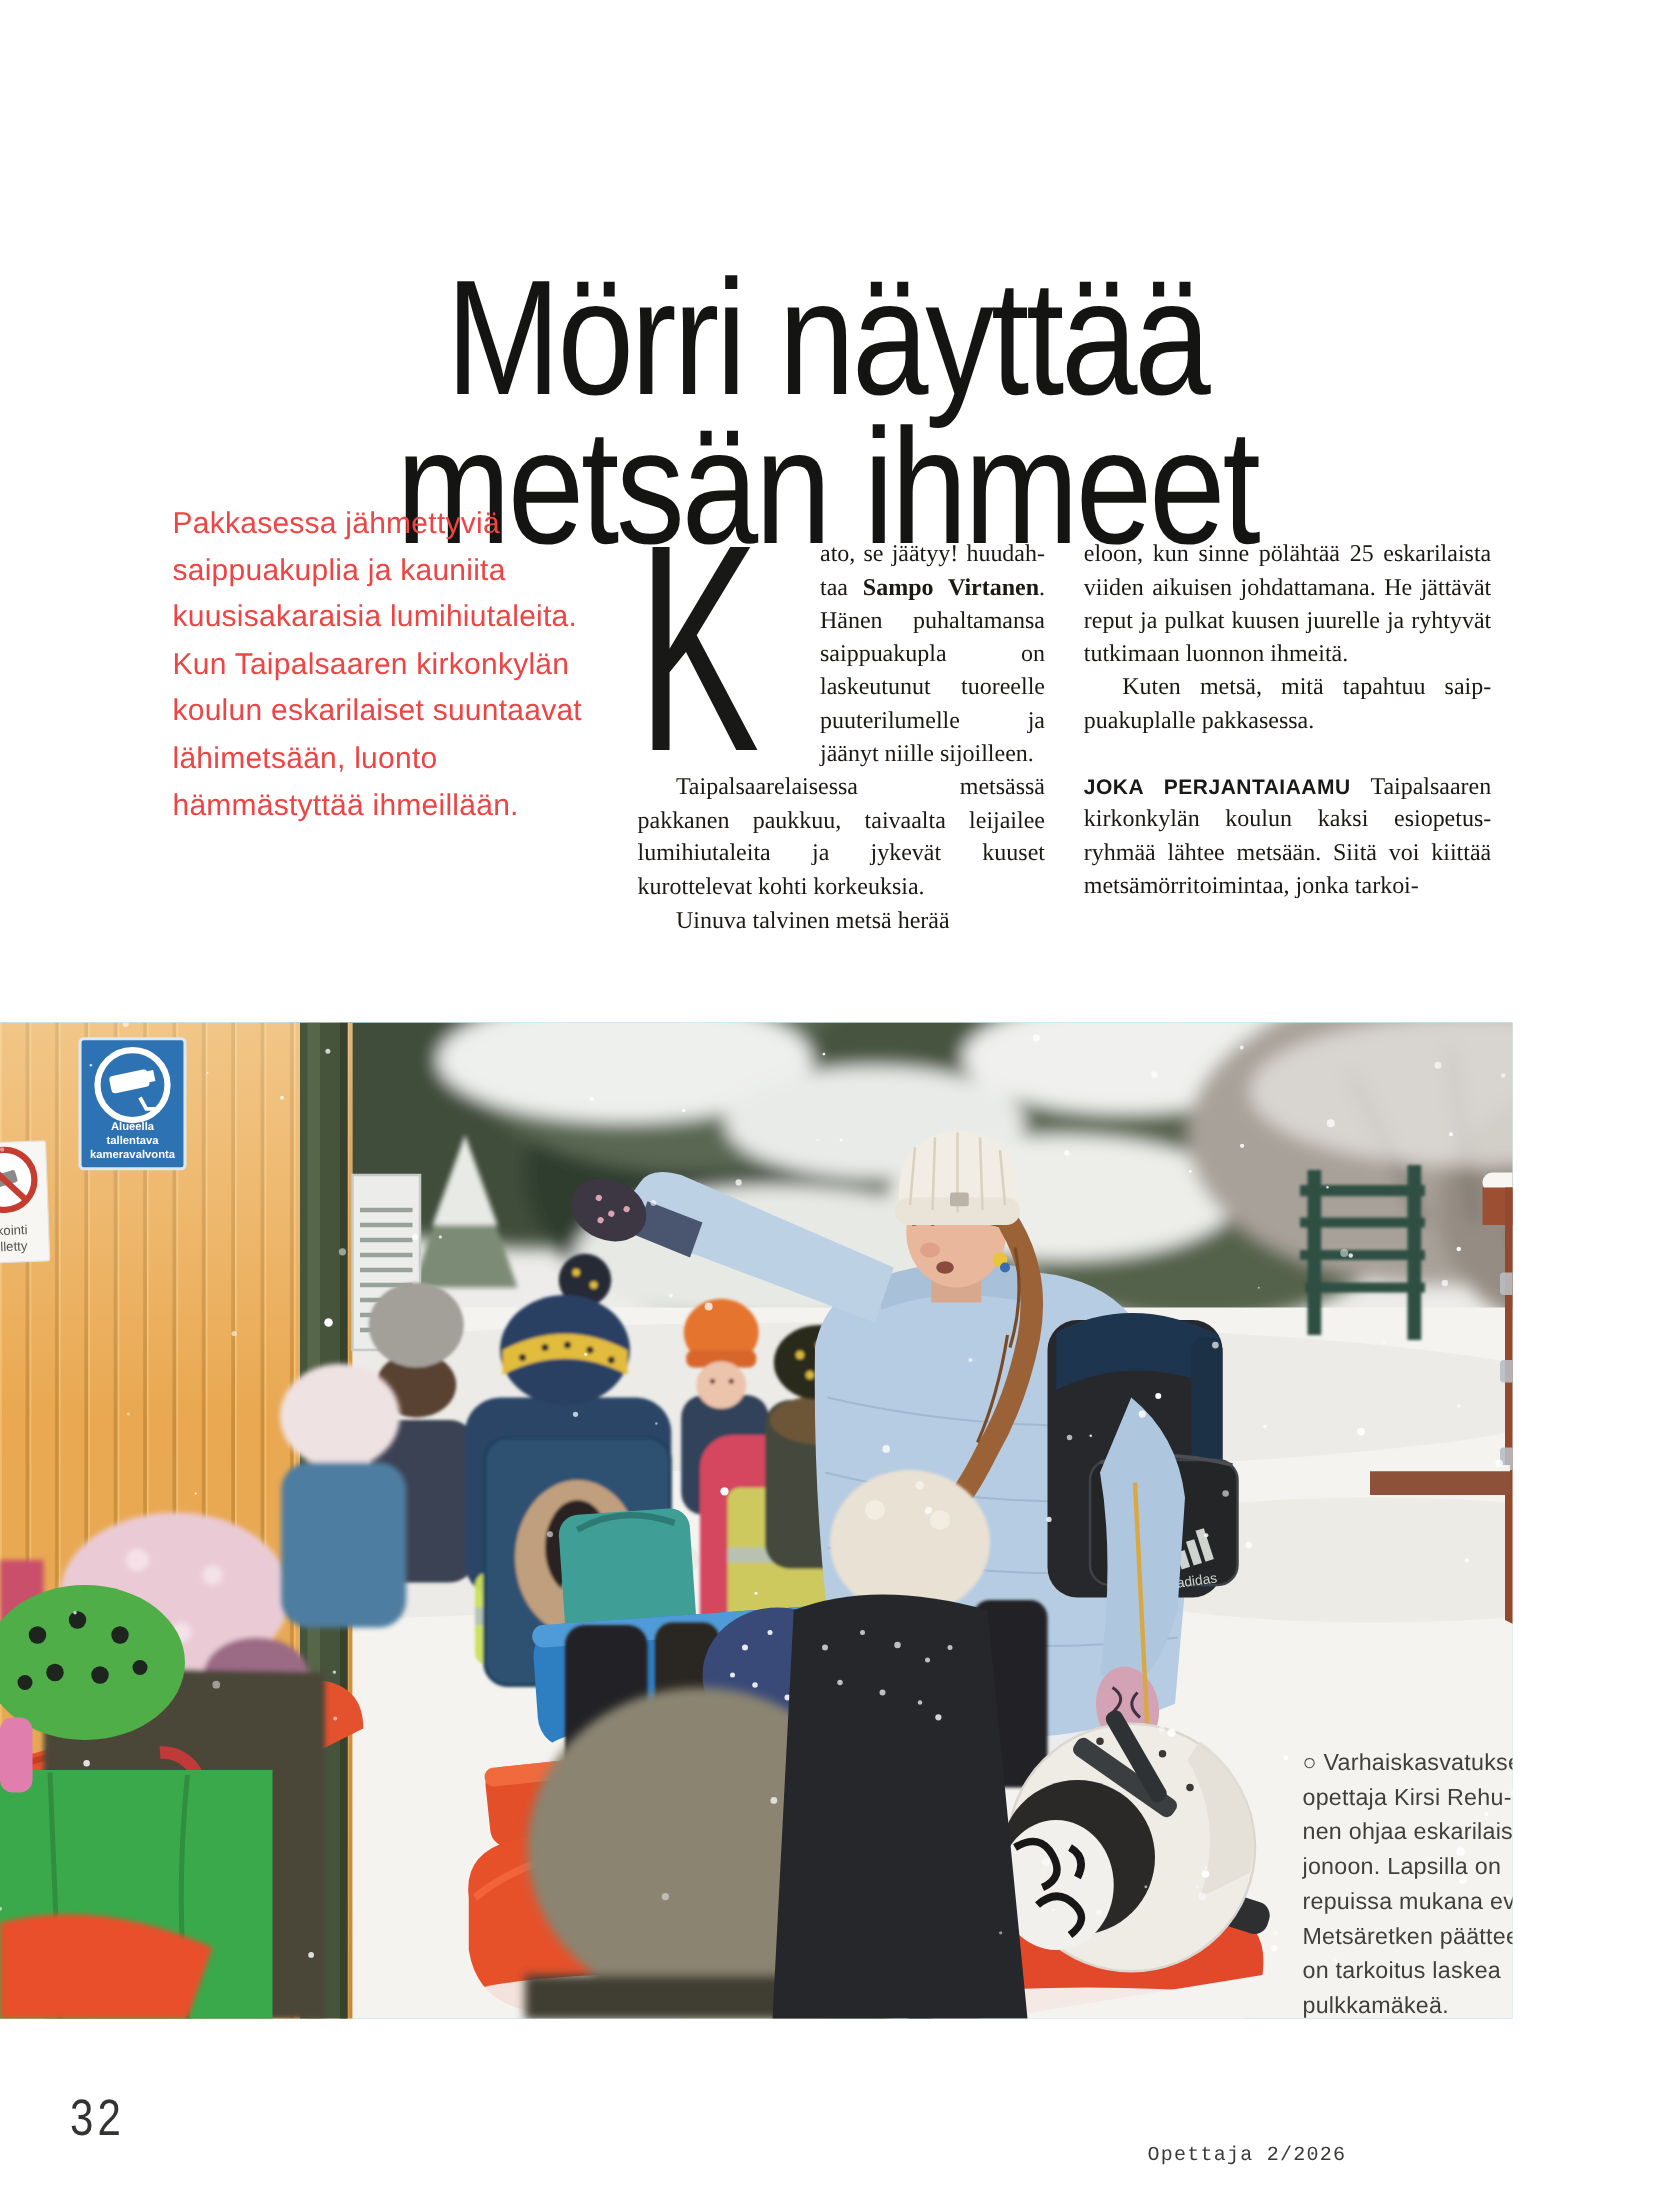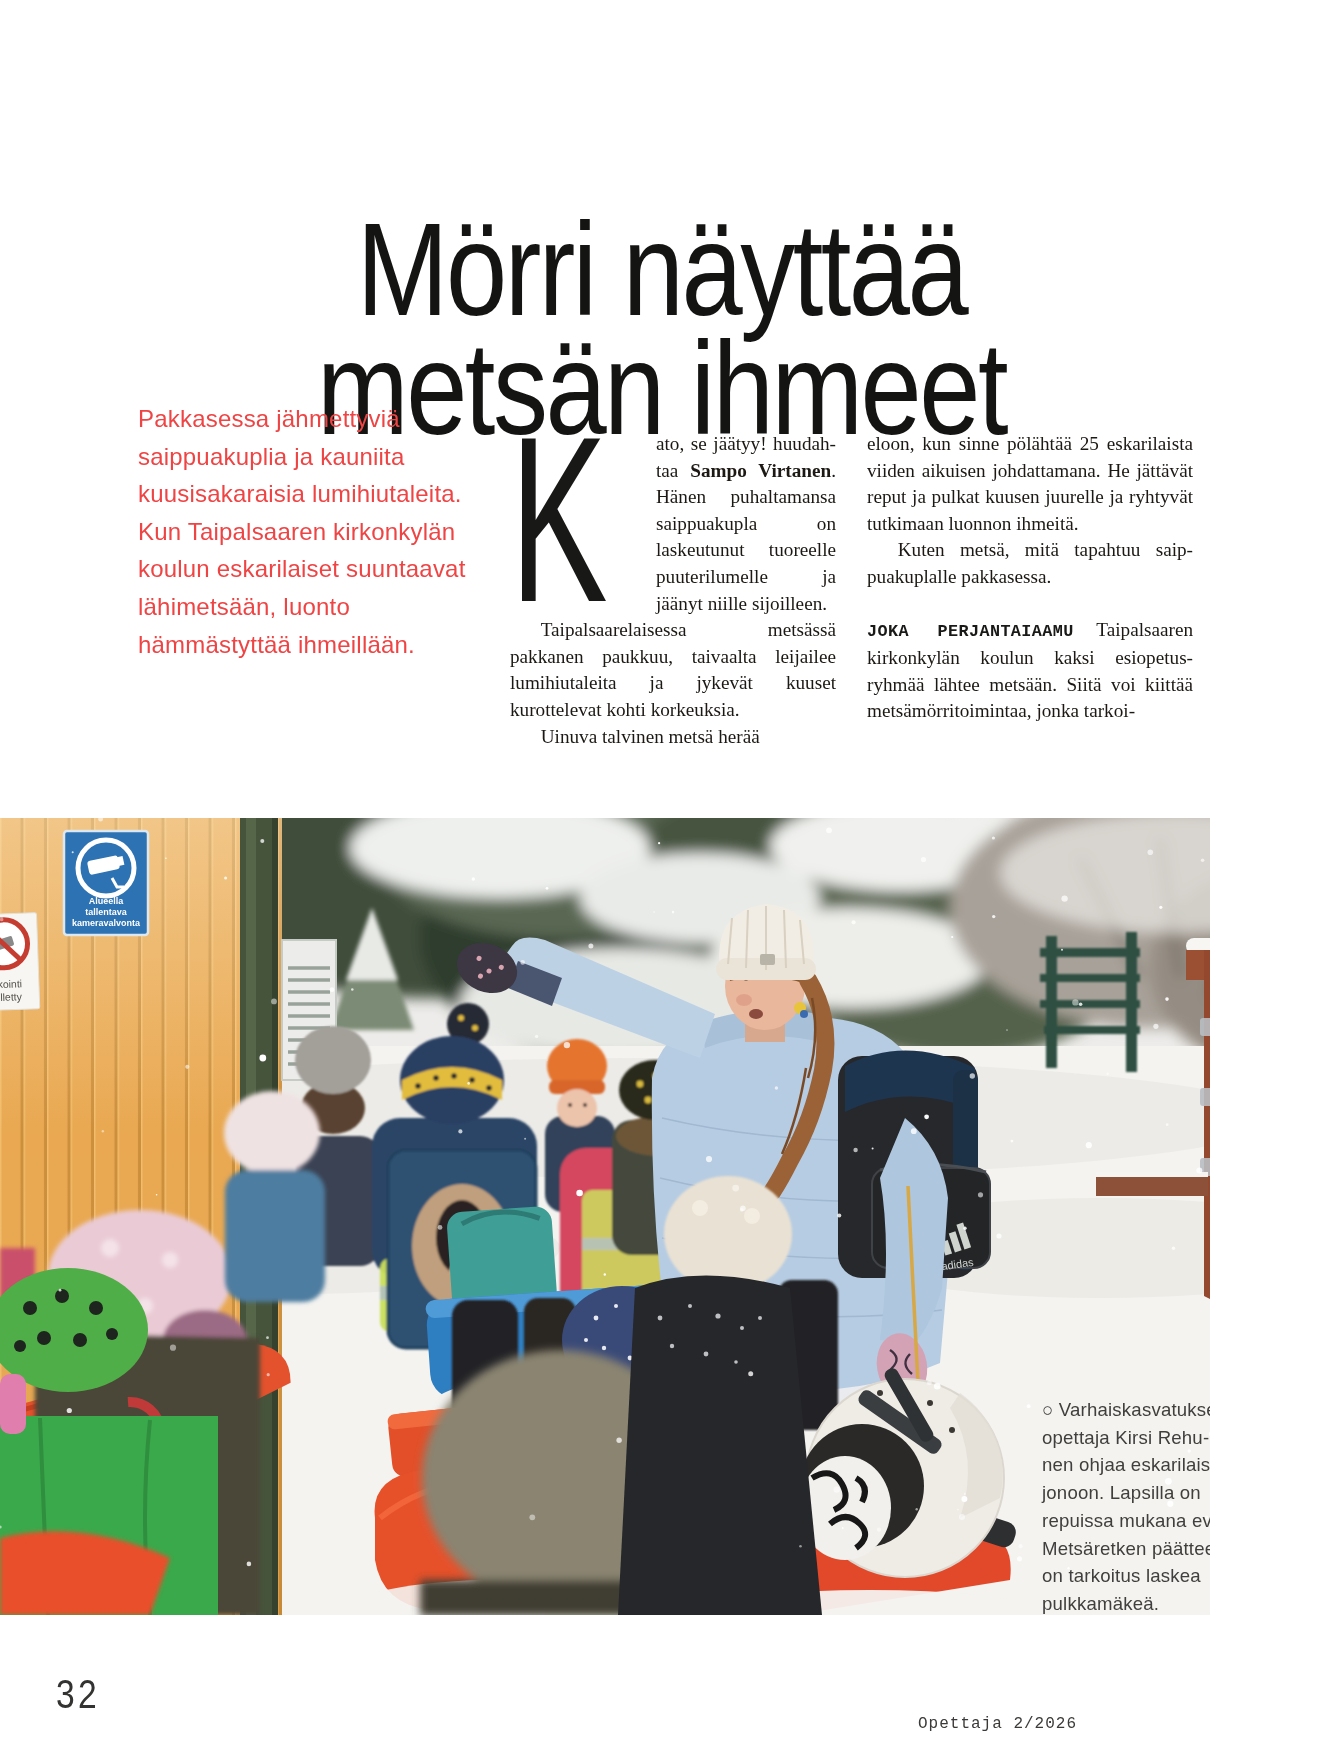--- a/index.html
+++ b/index.html
@@ -25,21 +25,21 @@
   
   .bodycol{position:absolute;top:431px;width:326px;
            font-family:"Liberation Serif",serif;font-size:19.2px;line-height:26.6px;
            color:#1c1813;text-align:justify;}
   #col1{left:510px;} #col2{left:867px;}
   .bodycol p{margin:0;}
   .bodycol p.ind{text-indent:1.6em;}
   .dropcap-box{float:left;width:146px;height:181px;}
   .dc{display:block;font-family:"Liberation Sans",sans-serif;font-weight:400;color:#181816;
       font-size:236px;line-height:176px;transform:scaleX(.62);transform-origin:0 50%;}
-  .lead{font-family:Liberation Mono, monospace;font-weight:bold;
+  .lead{font-family:Liberation Sans, sans-serif;font-weight:bold;
         font-size:16.8px;letter-spacing:.4px;color:#191917;}
   #col2 .gap{margin-top:26px;}
 
   
   #photo{position:absolute;left:0;top:818px;width:1323px;height:797px;overflow:hidden;
          background:#7dd3fc;}
   #photo svg{display:block;}
   #photo-caption{position:absolute;left:1042px;top:578px;width:205px;
                  font-size:18.6px;line-height:27.7px;color:#403f3d;white-space:pre-line;
                  letter-spacing:.2px;}

